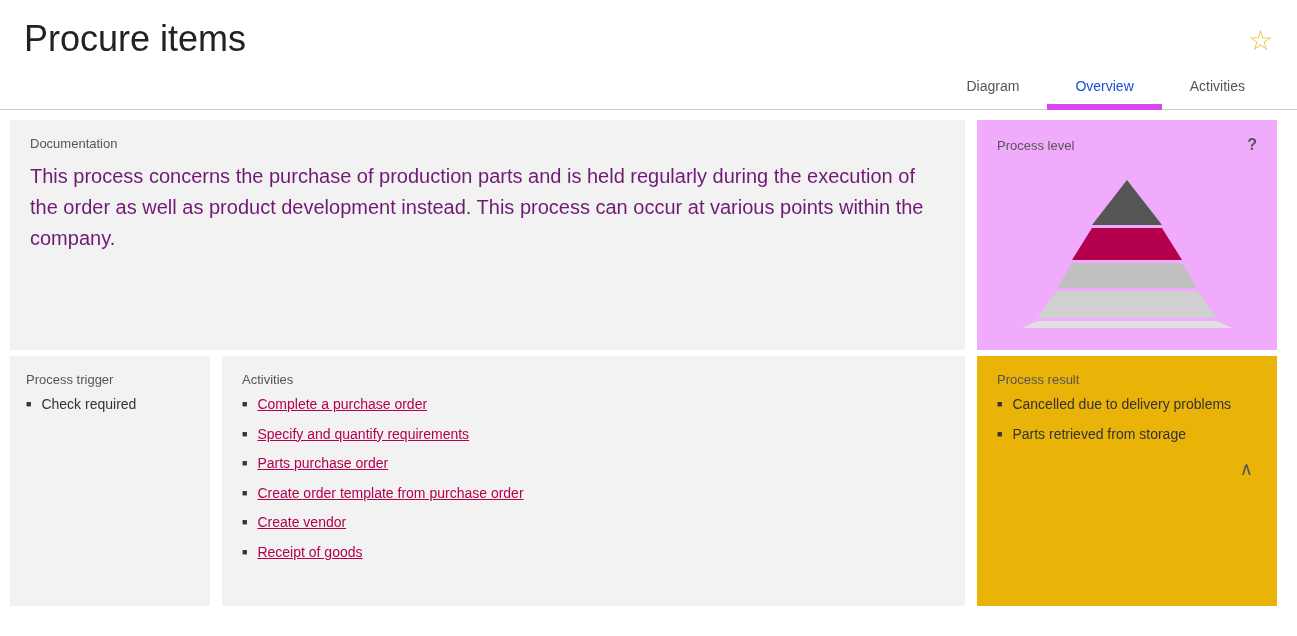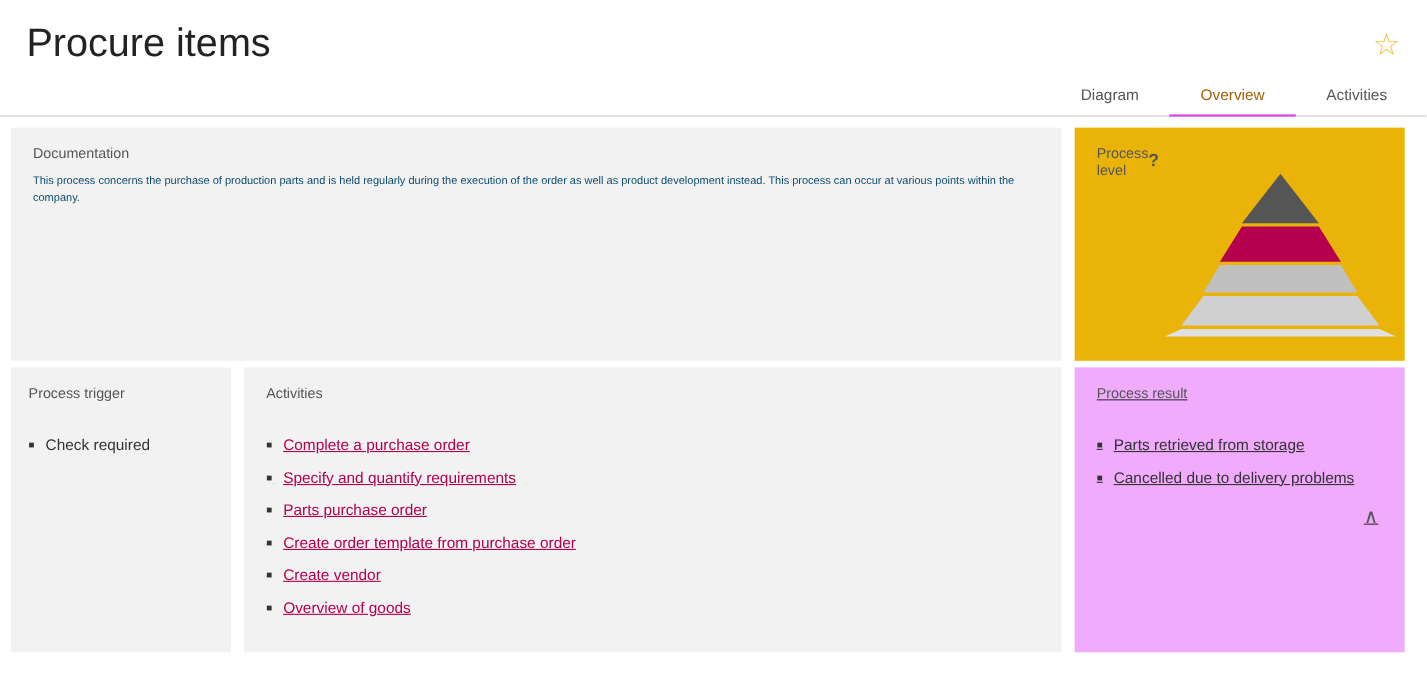--- a/index.html
+++ b/index.html
@@ -29,36 +29,36 @@
       color: #f0c040;
       cursor: pointer;
       margin-top: 6px;
     }
 
     .tabs-bar {
       display: flex;
       justify-content: flex-end;
       align-items: flex-start;
       border-bottom: 1px solid #ccc;
-      padding: 0 8px;
+      padding: 0 24px;
       margin-bottom: 0;
     }
 
     .tab {
       padding: 8px 28px 10px 28px;
       font-size: 14px;
       color: #555;
       cursor: pointer;
       border-bottom: 2px solid transparent;
       margin-bottom: -1px;
     }
 
     .tab.active {
-      color: #a16207;
-      border-bottom: 2px solid #d946ef;
+      color: #1d4ed8;
+      border-bottom: 6px solid #d946ef;
       font-weight: 500;
     }
 
     .main-content {
       padding: 0 10px 0 0;
     }
 
     
     .top-section {
       display: flex;
@@ -74,31 +74,32 @@
     }
 
     .doc-panel .section-label {
       font-size: 13px;
       color: #555;
       margin-bottom: 10px;
       font-weight: 400;
     }
 
     .doc-panel .doc-text {
-      font-size: 10px;
-      color: #0c4a6e;
+      font-size: 20px;
+      color: #701a75;
       line-height: 1.55;
     }
 
     .process-level-panel {
       width: 300px;
-      background: #eab308;
+      background: #f0abfc;
       padding: 16px 20px 20px 20px;
       margin: 10px 10px 6px 6px;
       display: flex;
+      flex-direction: column;
       align-items: flex-start;
     }
 
     .process-level-header {
       display: flex;
       justify-content: space-between;
       width: 100%;
       align-items: center;
     }
 
@@ -140,32 +141,31 @@
     .activities-panel {
       flex: 1;
       background: #f2f2f2;
       padding: 16px 20px 20px 20px;
       margin: 0 6px 10px 6px;
       min-height: 250px;
     }
 
     .result-panel {
       width: 300px;
-      background: #f0abfc;
+      background: #eab308;
       padding: 16px 20px 20px 20px;
       margin: 0 10px 10px 6px;
       min-height: 250px;
-      text-decoration: underline;
     }
 
     .panel-label {
       font-size: 13px;
       color: #555;
       font-weight: 400;
-      margin-bottom: 30px;
+      margin-bottom: 8px;
     }
 
     .bullet-list {
       list-style: none;
       padding: 0;
     }
 
     .bullet-list li {
       display: flex;
       align-items: flex-start;
@@ -279,33 +279,33 @@
         <li>
           <a class="activity-link">Parts purchase order</a>
         </li>
         <li>
           <a class="activity-link">Create order template from purchase order</a>
         </li>
         <li>
           <a class="activity-link">Create vendor</a>
         </li>
         <li>
-          <a class="activity-link">Overview of goods</a>
+          <a class="activity-link">Receipt of goods</a>
         </li>
       </ul>
     </div>
 
     <div class="result-panel">
       <div class="panel-label">Process result</div>
       <ul class="bullet-list">
         <li>
+          <span>Cancelled due to delivery problems</span>
+        </li>
+        <li>
           <span>Parts retrieved from storage</span>
-        </li>
-        <li>
-          <span>Cancelled due to delivery problems</span>
         </li>
       </ul>
       <div class="scroll-up">
         <span class="scroll-up-btn">∧</span>
       </div>
     </div>
 
   </div>
 
 </div>

